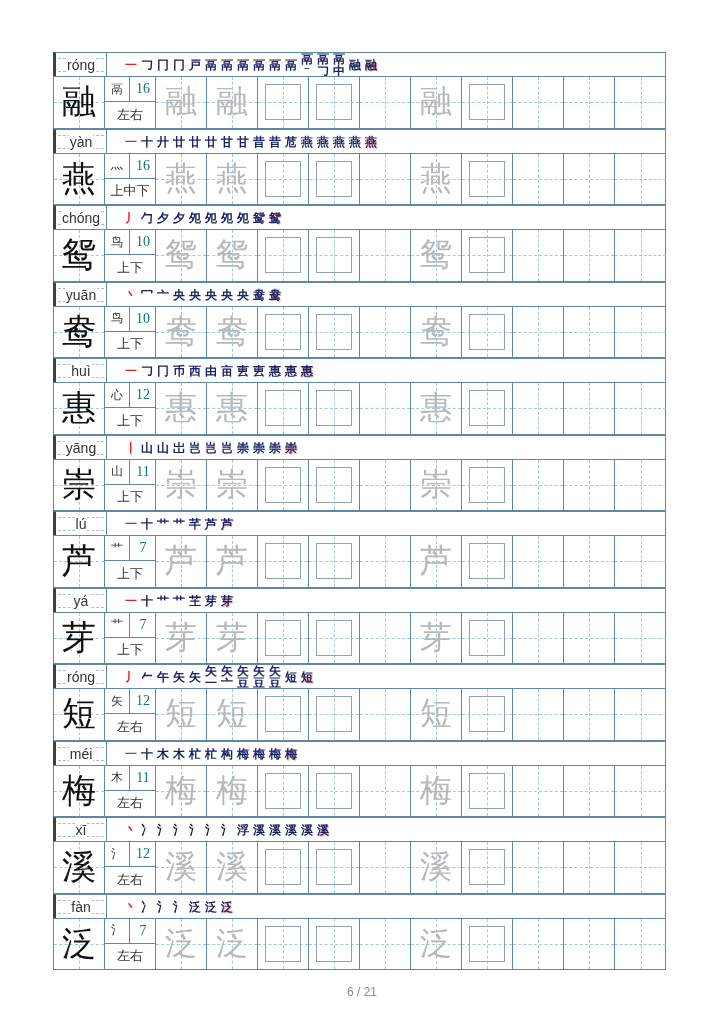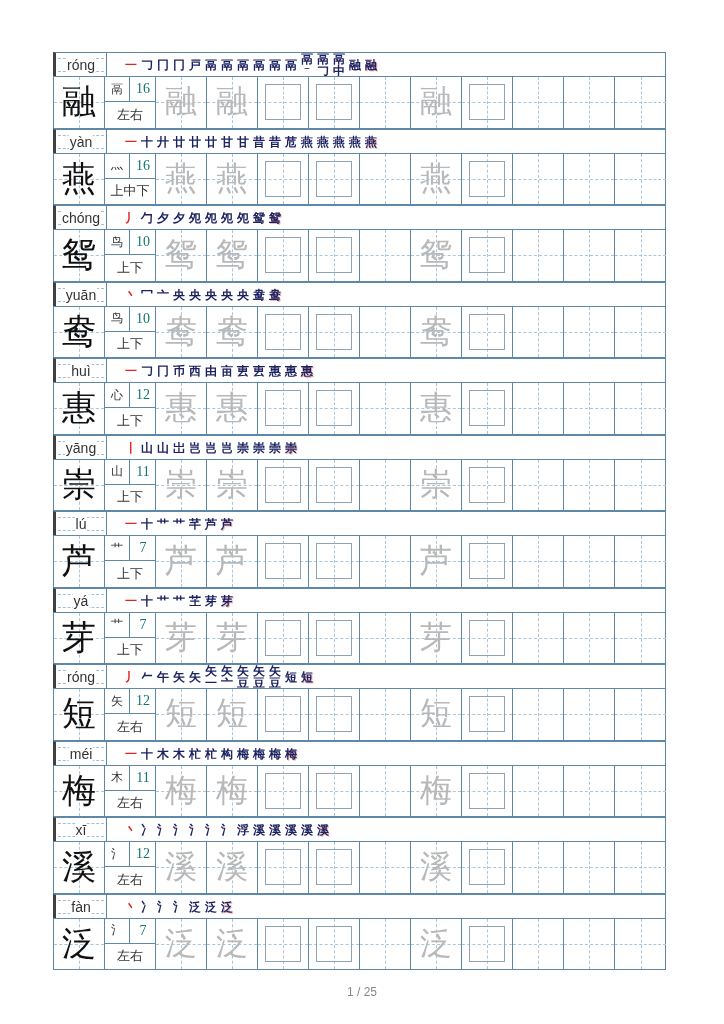--- a/index.html
+++ b/index.html
@@ -1011,13 +1011,13 @@
           <div class="guide-v"></div>
         </div>
         <div class="pc" style="left:561px">
           <div class="guide-h"></div>
           <div class="guide-v"></div>
         </div>
       </div>
     </div>
   </div>
 
-<div class="footer">1 / 25</div>
+<div class="footer">6 / 21</div>
 
 </body></html>

